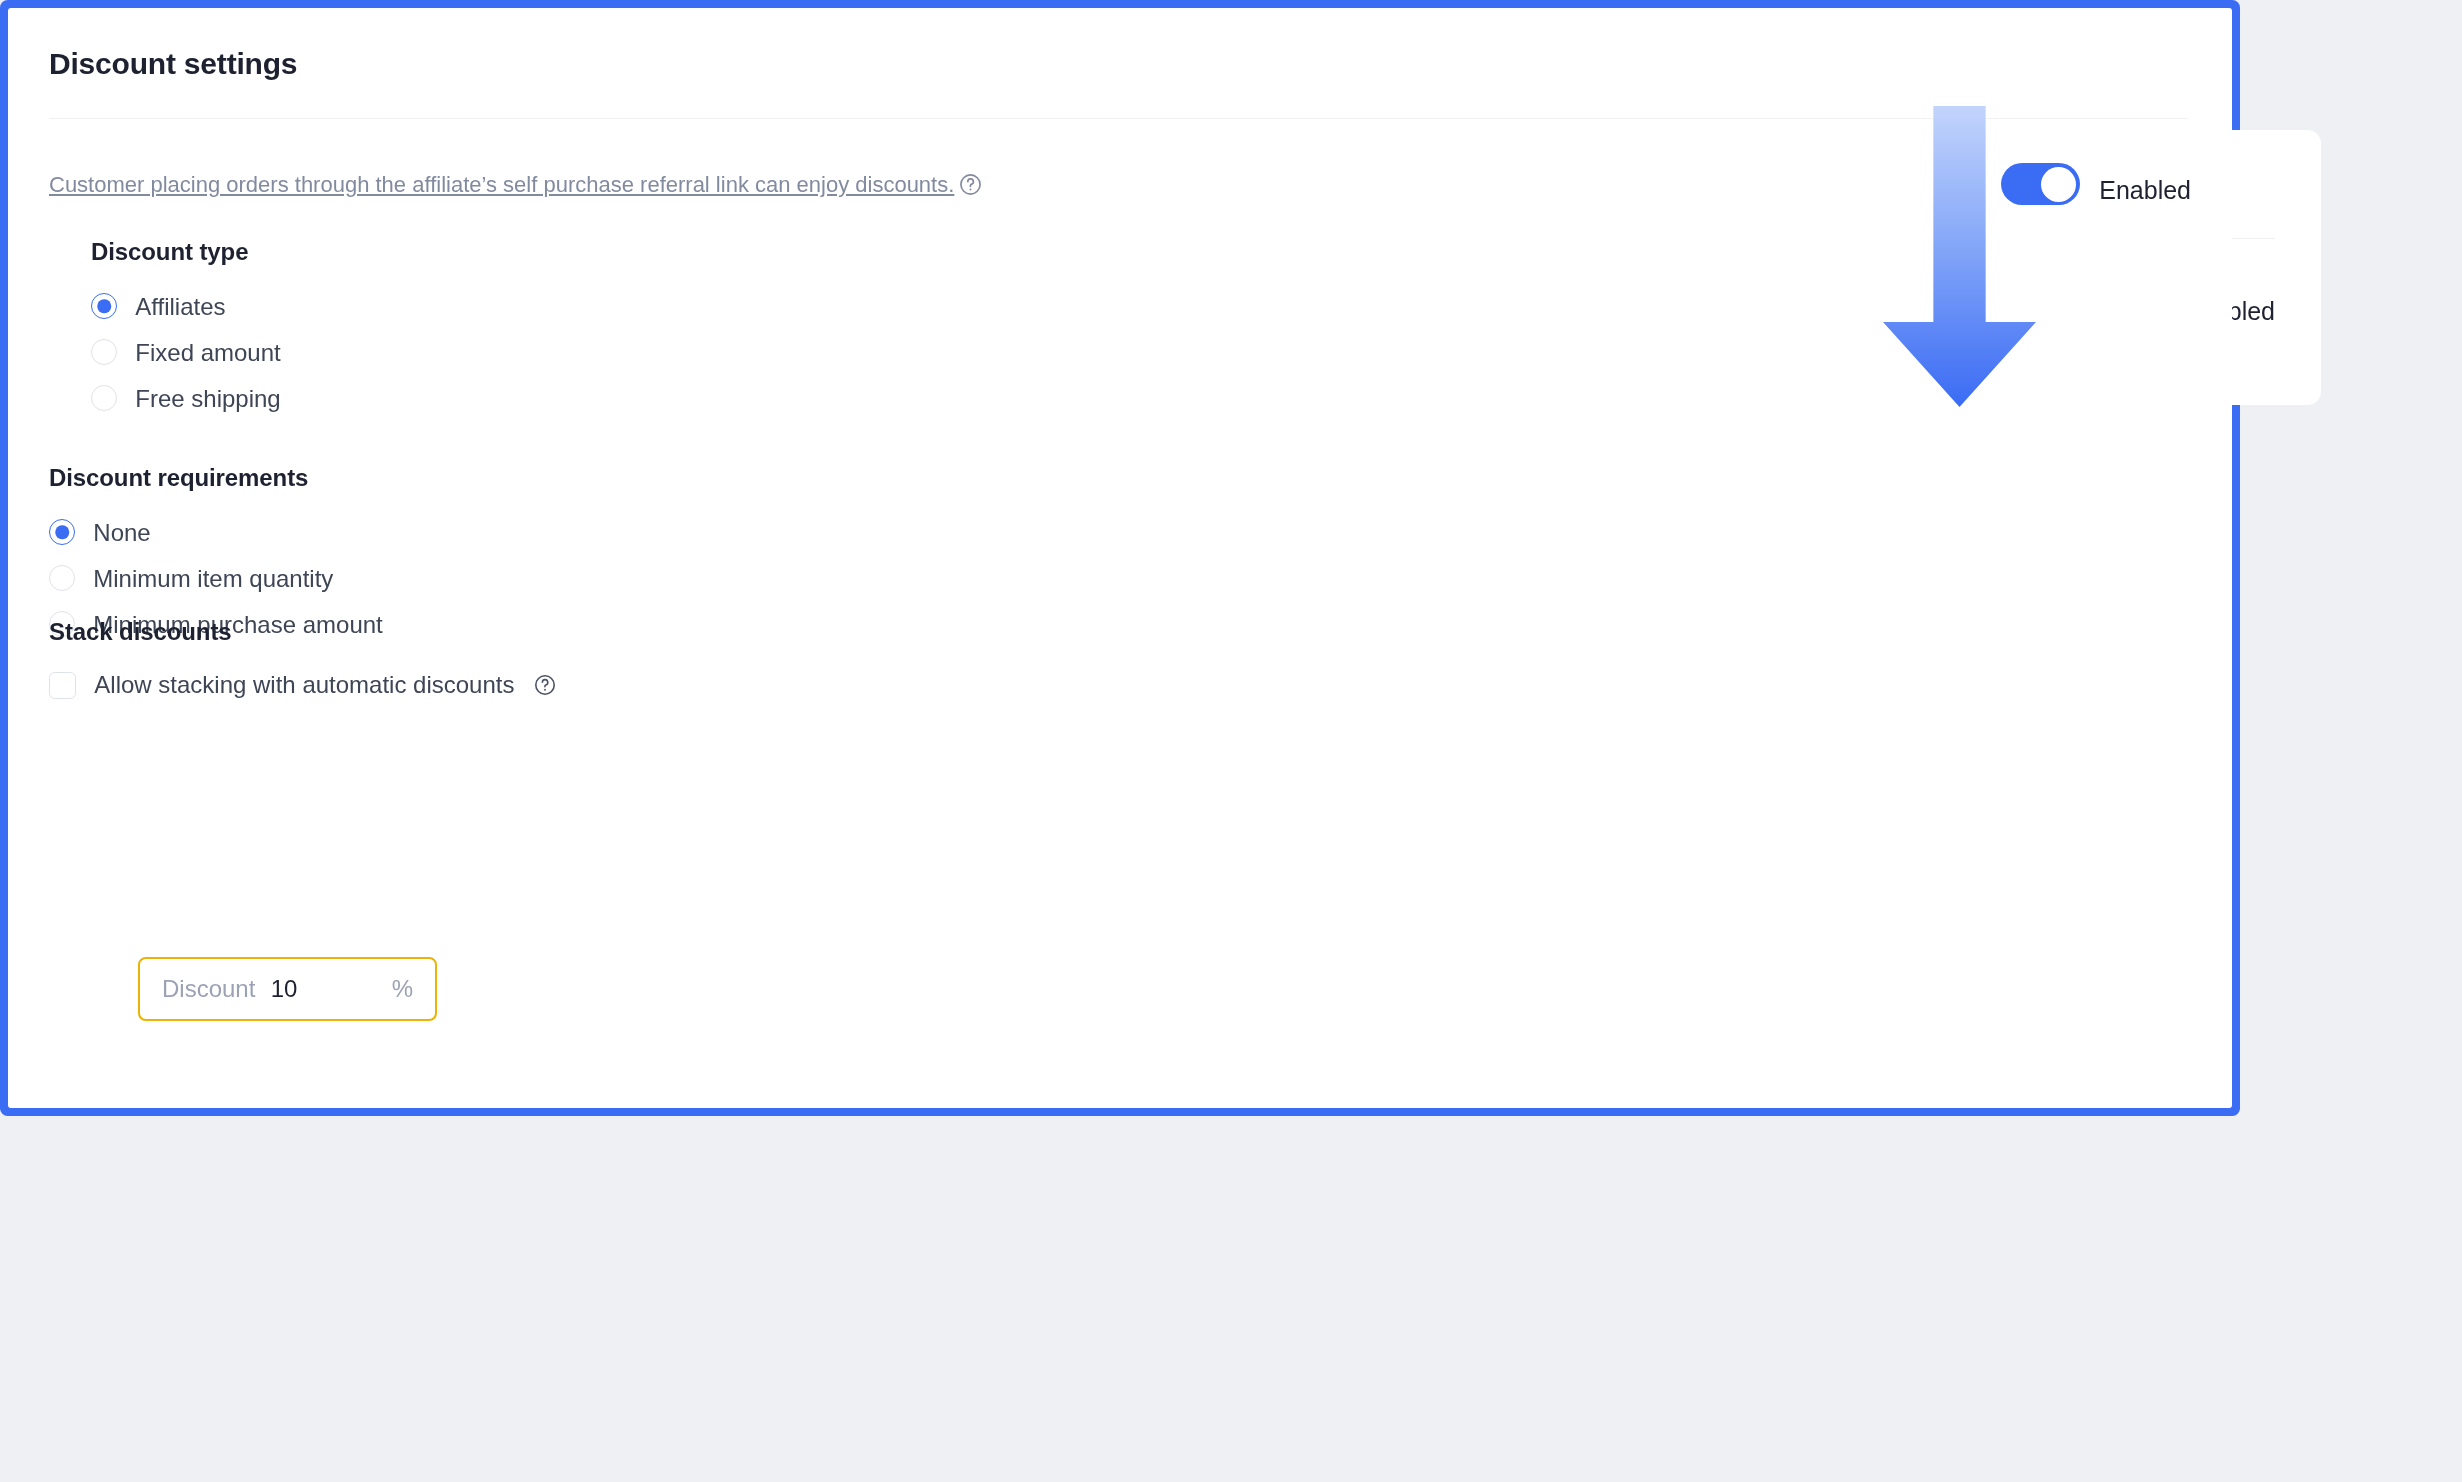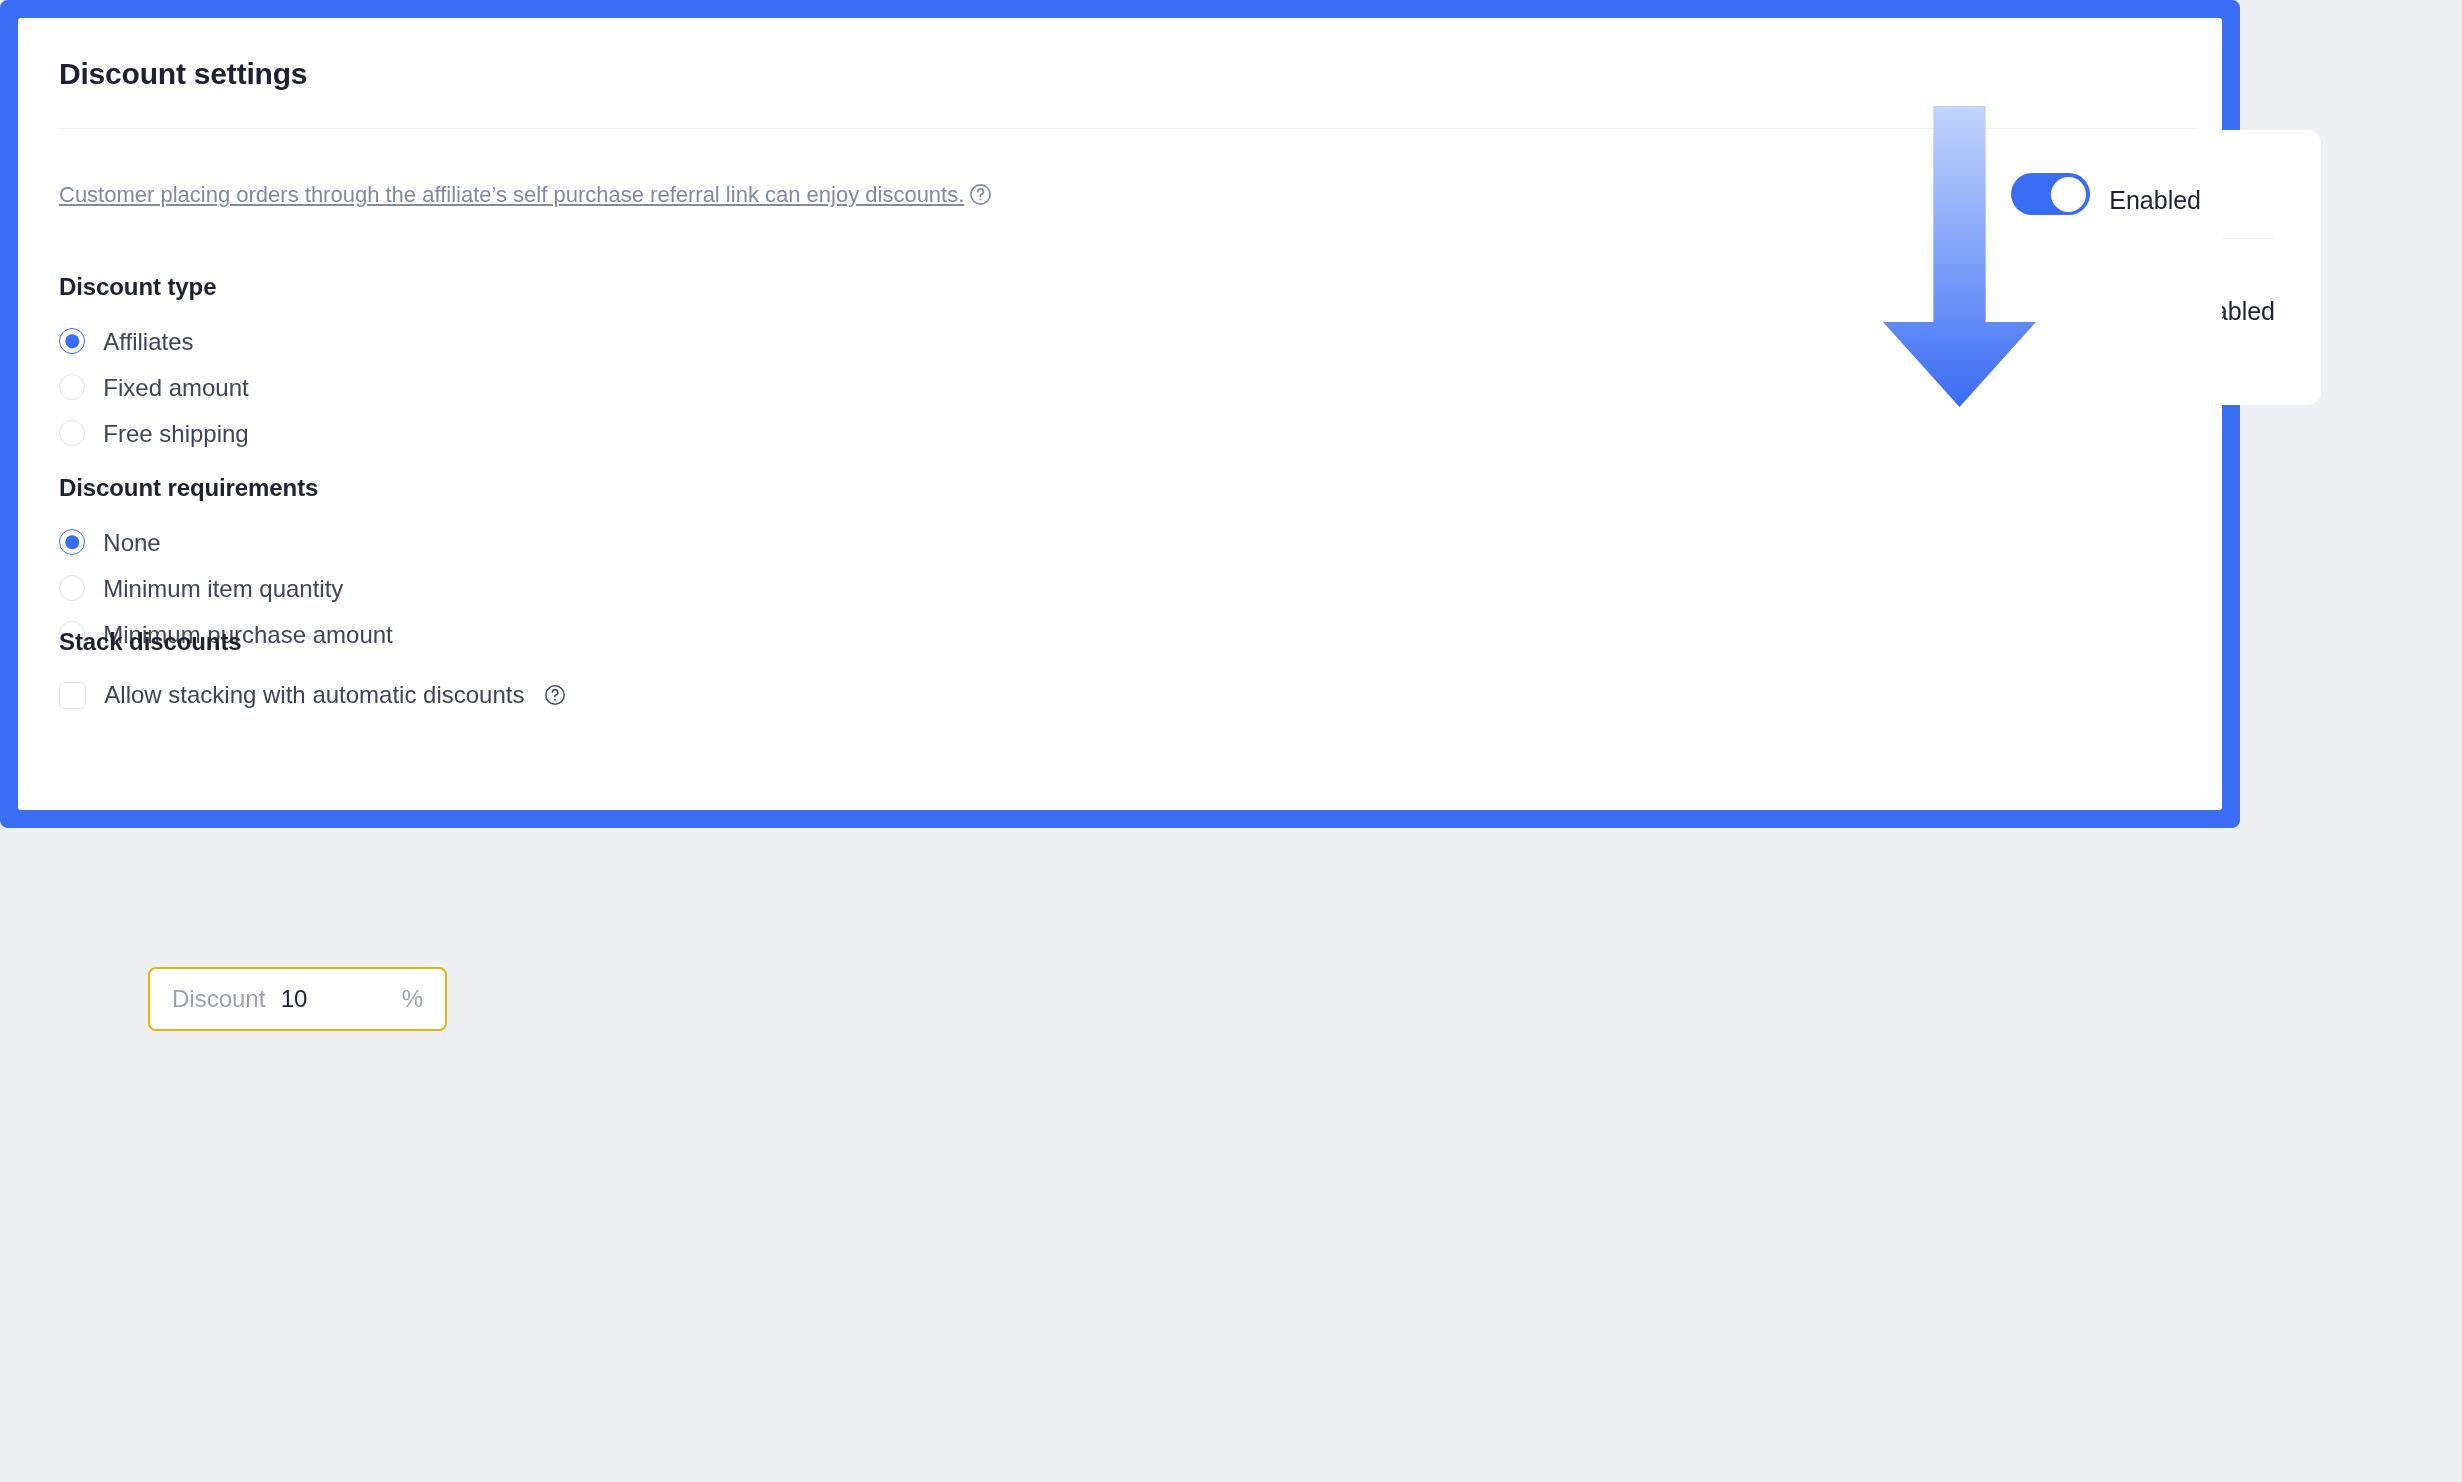--- a/index.html
+++ b/index.html
@@ -60,24 +60,24 @@
     left: 90px;
     top: 130px;
     width: 2231px;
     height: 275px;
   }
 
   #discount-card-outer {
     left: 90px;
     top: 436px;
     width: 2240px;
-    height: 828px;
+    height: 1116px;
     background: #3b6cf4;
     border-radius: 7.7px;
-    padding: 18px;
+    padding: 8px;
   }
   #discount-card-inner {
     width: 100%;
     height: 100%;
     background: #ffffff;
     border-radius: 2.9px;
     position: relative;
   }
 
   .card-heading {
@@ -161,21 +161,21 @@
 
   .field-group { position: absolute; left: 41px; }
   .group-label {
     font-size: 24px;
     font-weight: 700;
     color: #1d2130;
     margin-bottom: 17.4px;
     letter-spacing: -0.1px;
   }
 
-  #discount-type-group { top: 255px; }
+  #discount-type-group { top: 230px; margin-left: 42px; }
   #discount-req-group  { top: 456px; }
   #stack-group         { top: 610px; }
 
   .radio-row {
     display: flex;
     align-items: center;
     gap: 18.3px;
     height: 46px;
     cursor: pointer;
   }

